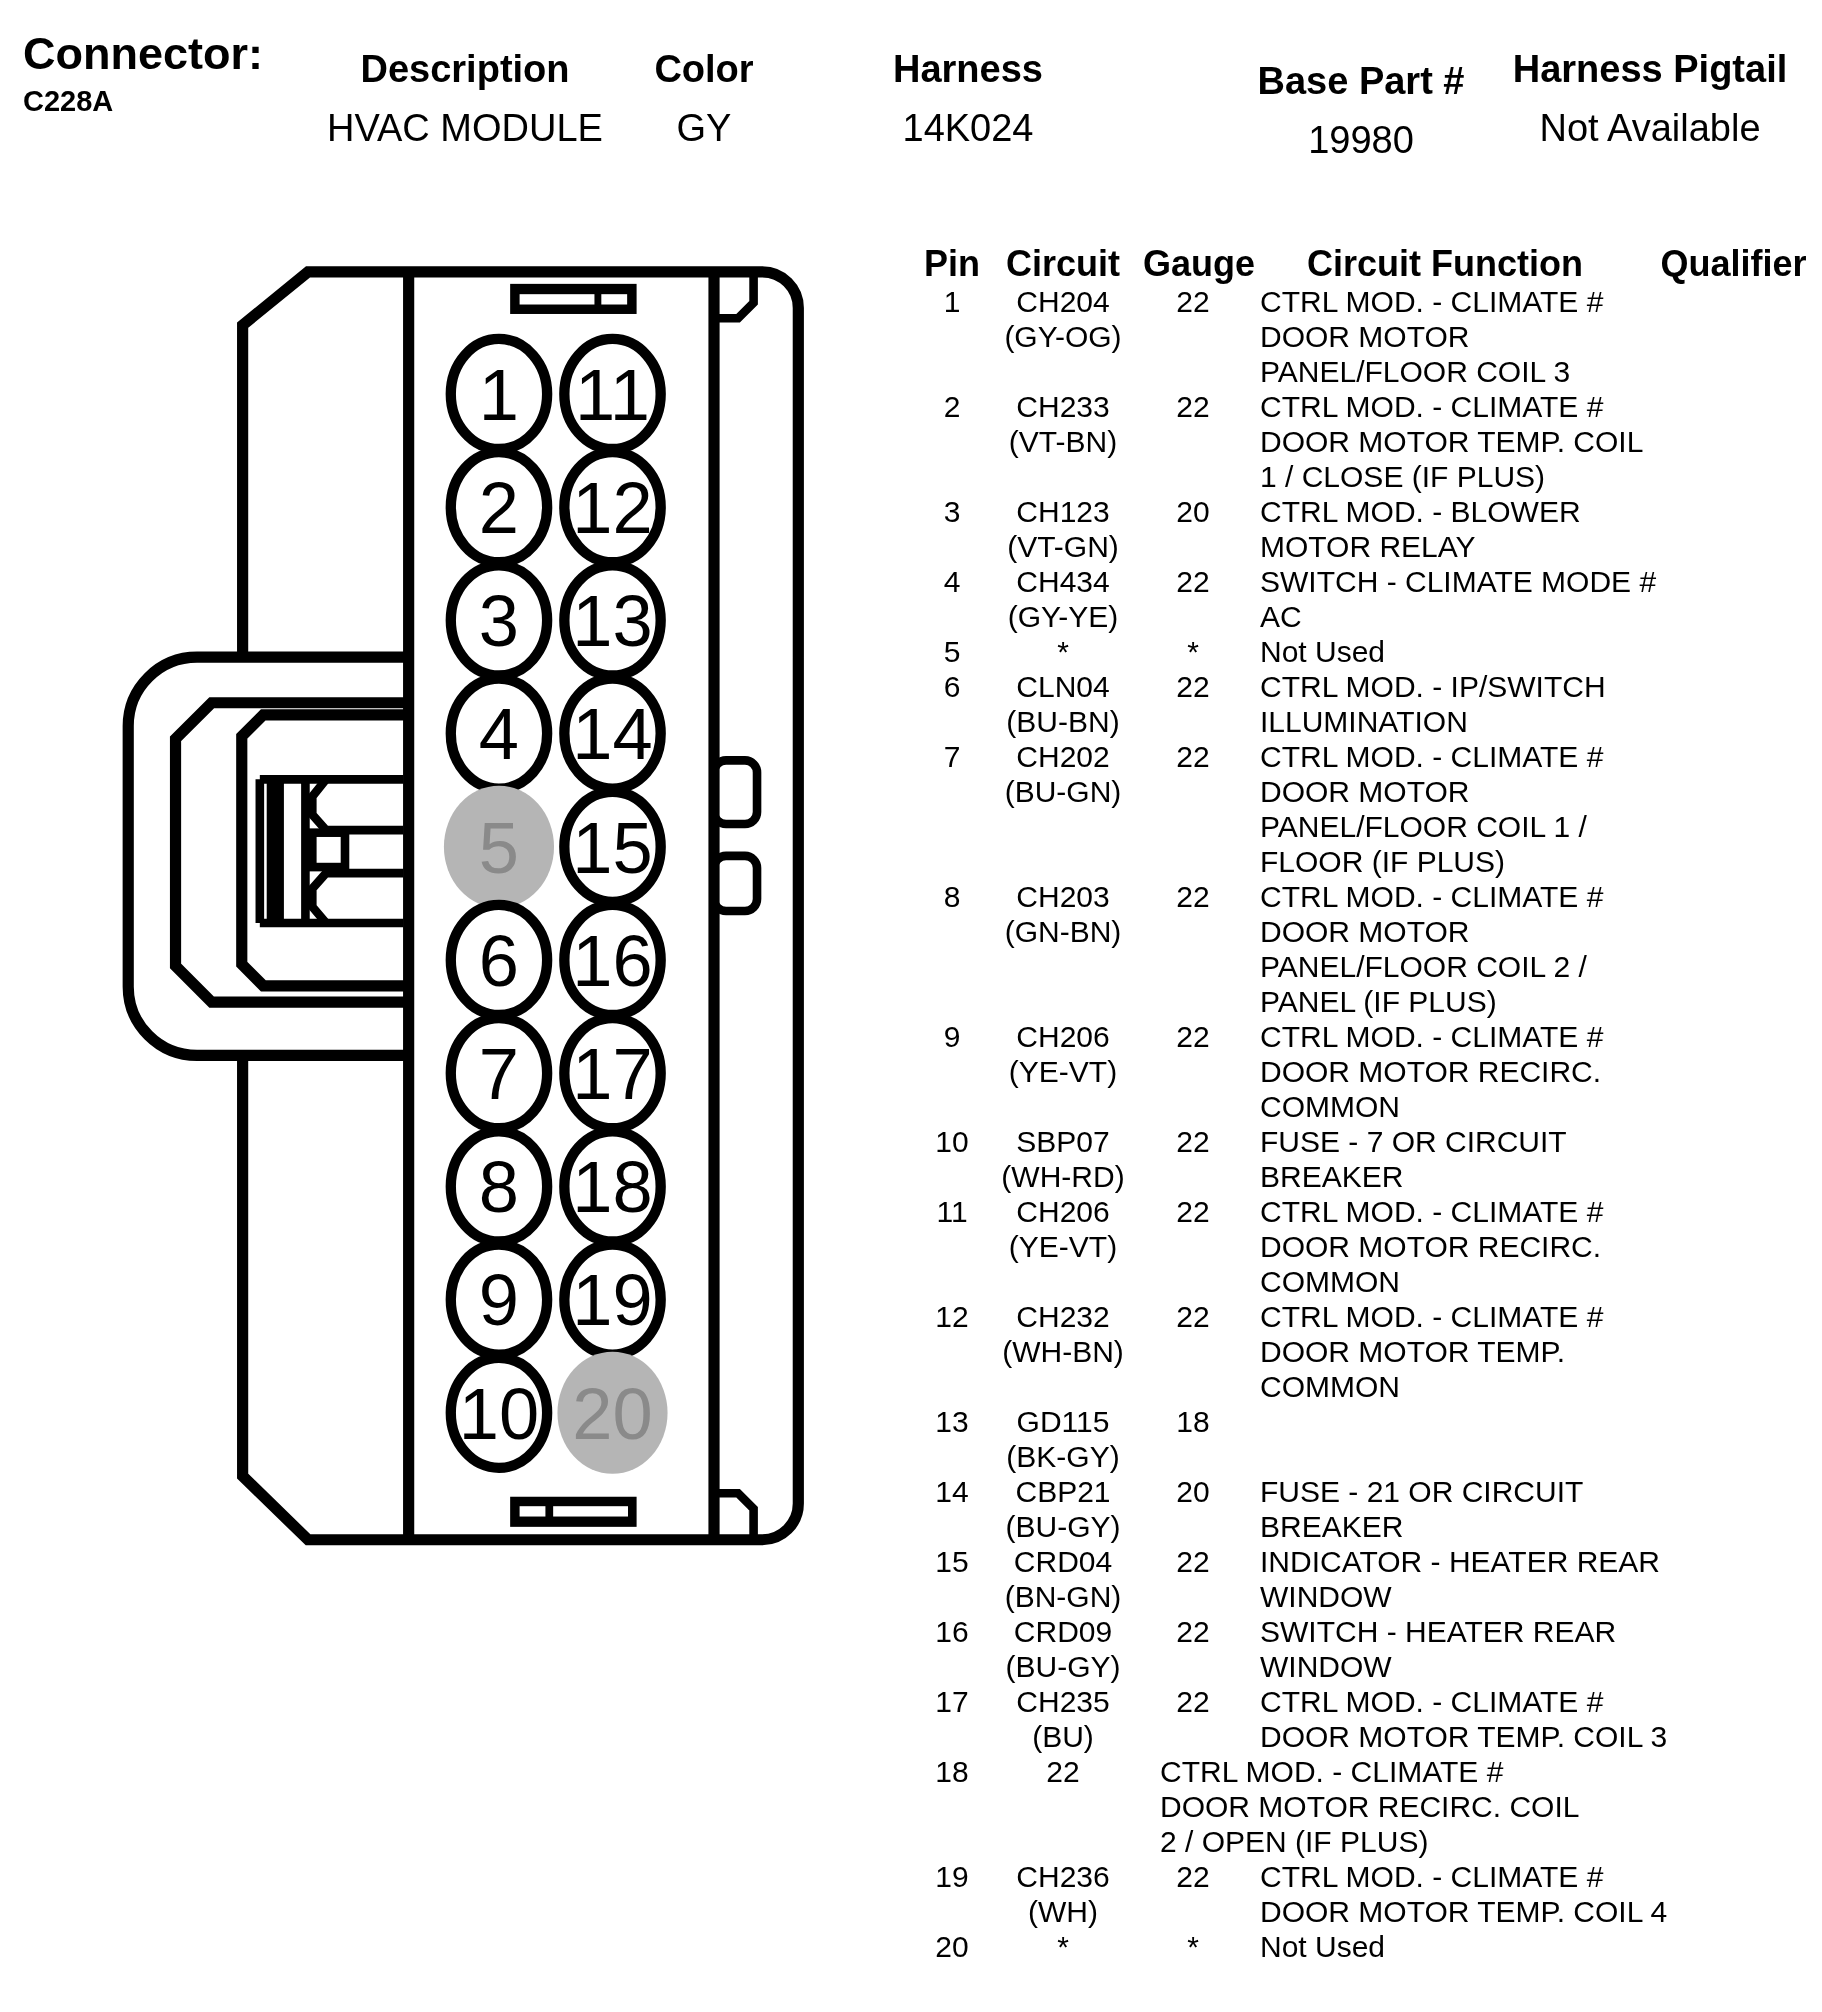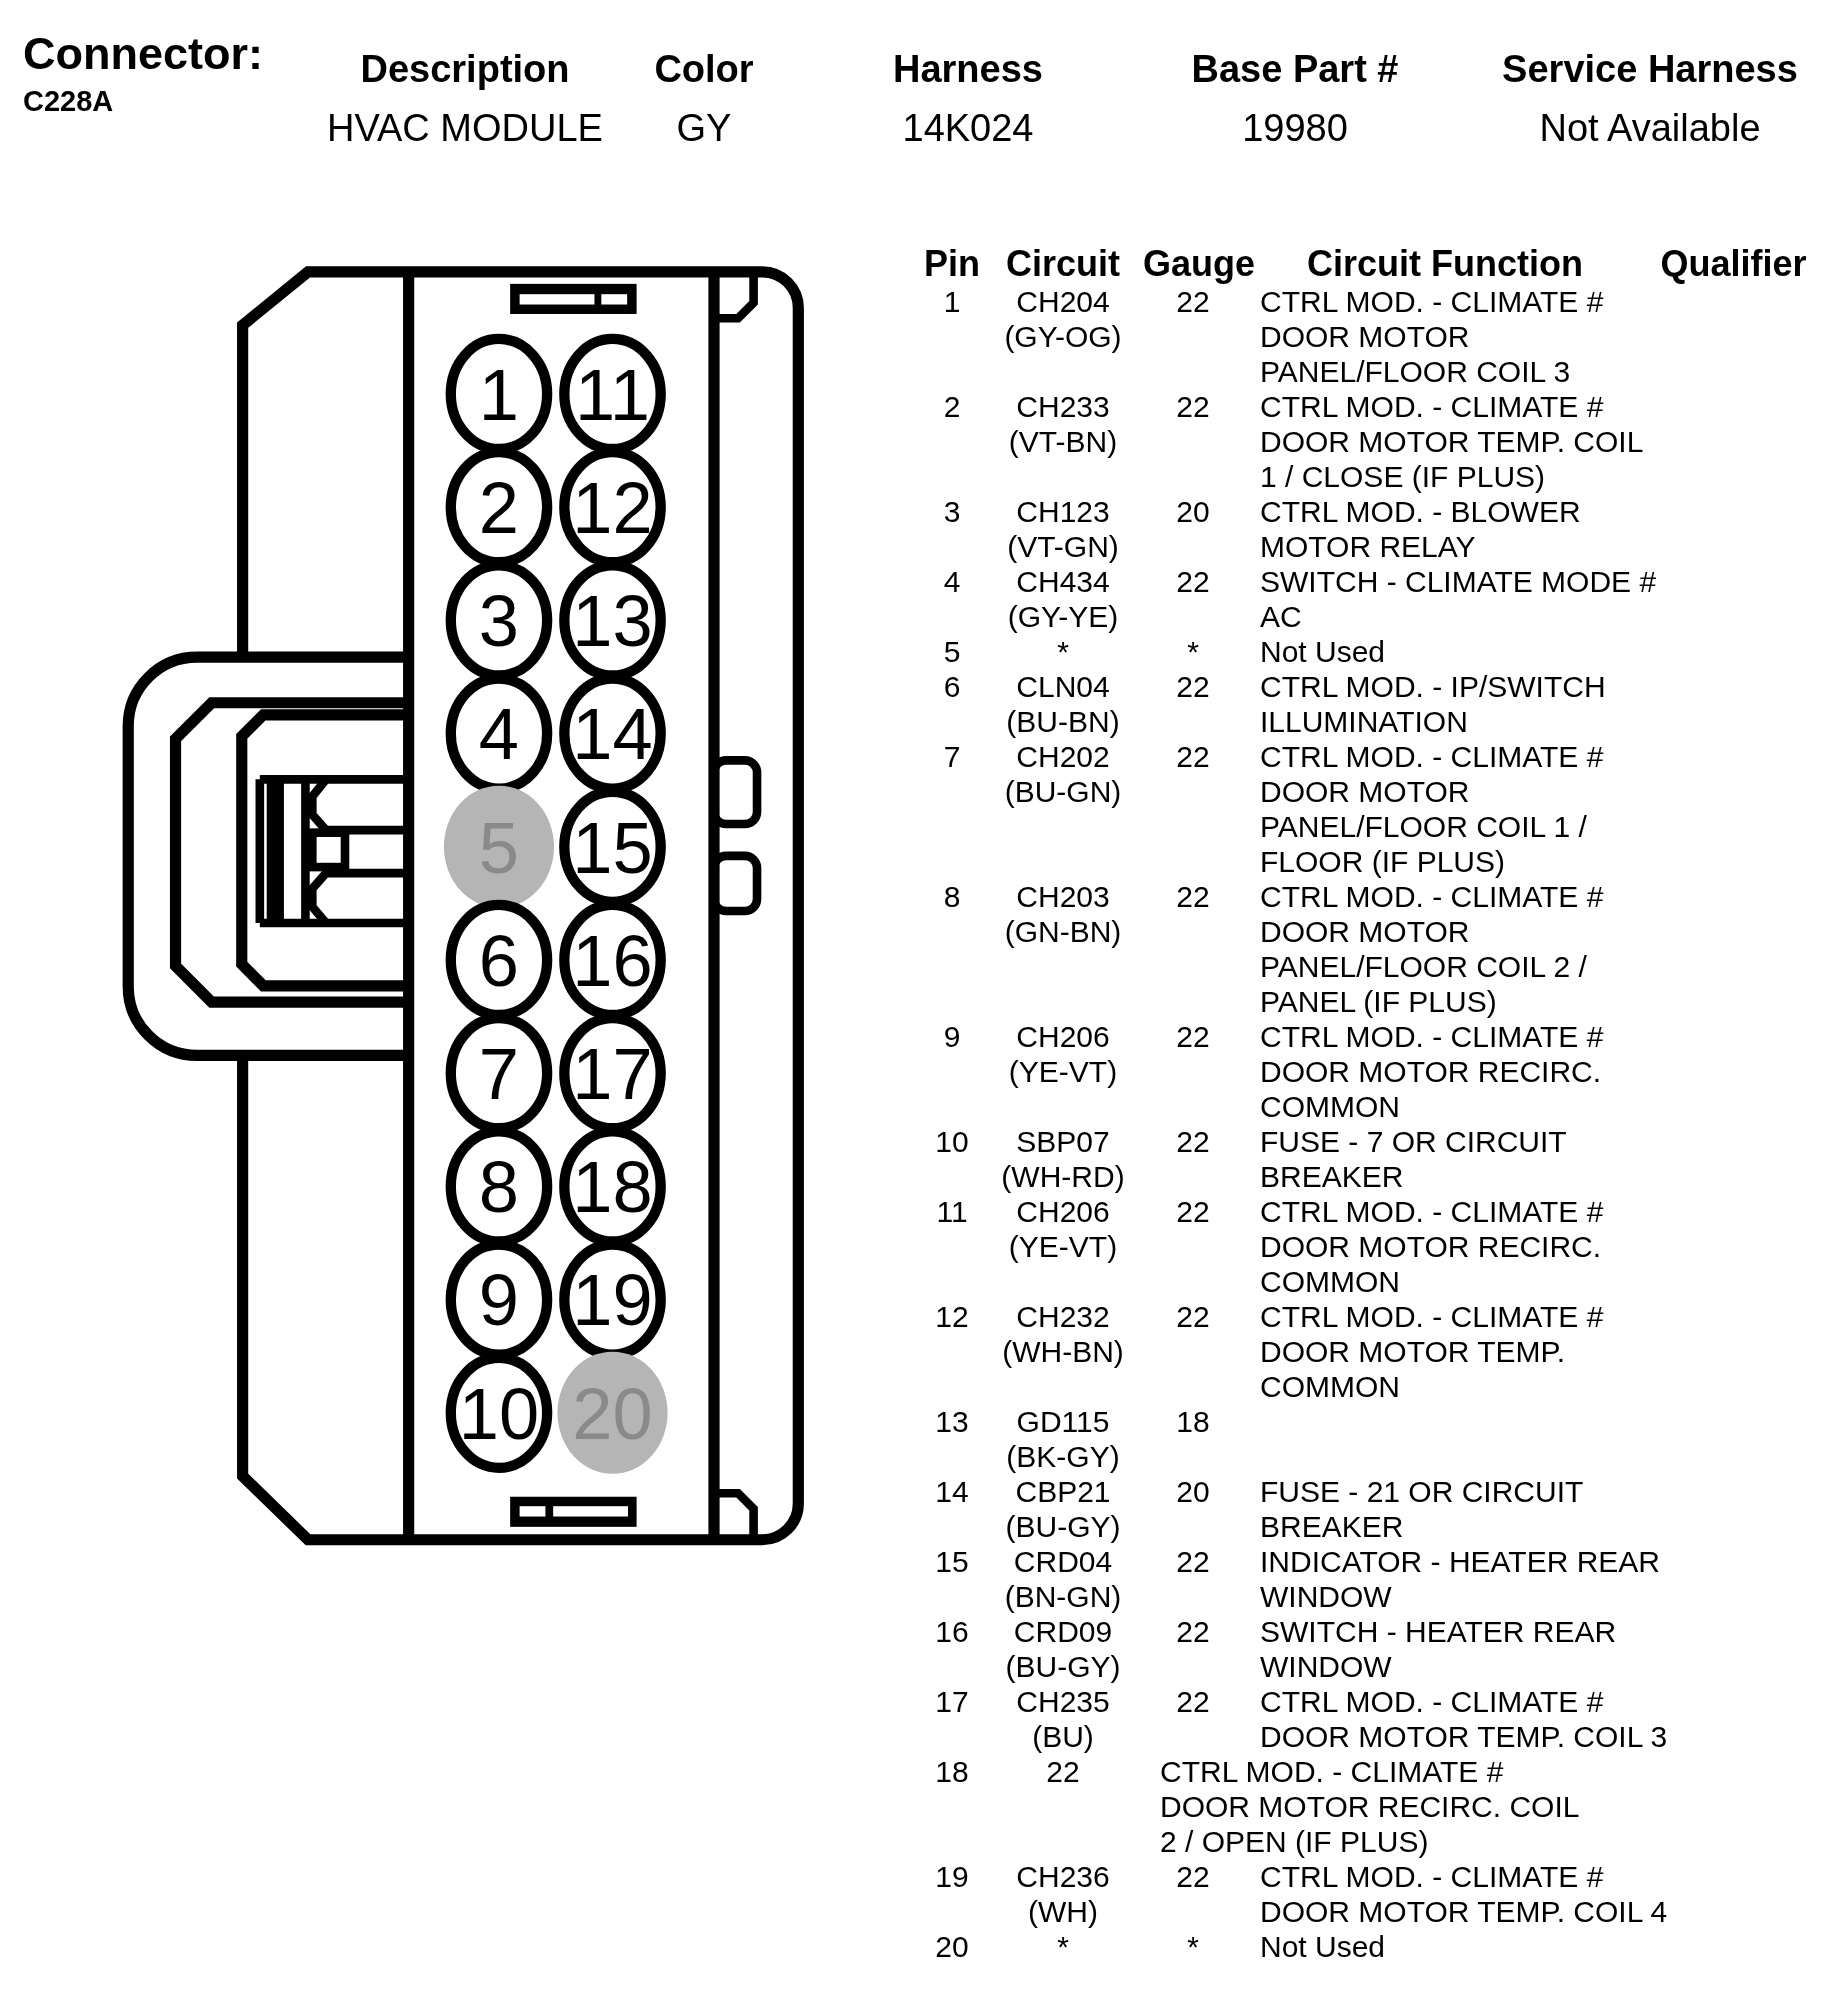--- a/index.html
+++ b/index.html
@@ -6,21 +6,21 @@
   body{
     width:1822px;height:2012px;position:relative;background:#ffffff;
     font-family:"Liberation Sans",sans-serif;color:#000;
     -webkit-font-smoothing:antialiased;
   }
   
   #connector-label{position:absolute;left:23px;top:29px;font-size:45px;font-weight:bold;line-height:1.1;}
   #connector-id{position:absolute;left:23px;top:86px;font-size:29px;font-weight:bold;line-height:1.1;}
   .hcol-label{position:absolute;top:48px;transform:translateX(-50%);font-size:38px;font-weight:bold;white-space:nowrap;}
   .hcol-value{position:absolute;top:107px;transform:translateX(-50%);font-size:38px;font-weight:normal;white-space:nowrap;}
-  .hx0{left:465px;} .hx1{left:704px;} .hx2{left:968px;} .hx3{left:1295px;} .hx4{left:1650px;}
+  .hx0{left:465px;} .hx1{left:704px;} .hx2{left:968px;} .hx3{left:1361px;margin-top:12px;} .hx4{left:1650px;}
 
   
   #connector-svg{position:absolute;left:0;top:0;}
 
   
   #pin-table{position:absolute;left:921px;top:244px;width:900px;}
   .tgrid{display:grid;grid-template-columns:62px 160px 100px 404px 173px;}
   .th{font-size:36px;font-weight:bold;line-height:40px;text-align:center;white-space:nowrap;}
   .tr{}
   .td{font-size:30px;line-height:35px;}
@@ -38,21 +38,21 @@
 <div id="connector-id">C228A</div>
 <div id="header-columns">
     <div class="hcol-label hx0">Description</div>
     <div class="hcol-value hx0">HVAC MODULE</div>
     <div class="hcol-label hx1">Color</div>
     <div class="hcol-value hx1">GY</div>
     <div class="hcol-label hx2">Harness</div>
     <div class="hcol-value hx2">14K024</div>
     <div class="hcol-label hx3">Base Part #</div>
     <div class="hcol-value hx3">19980</div>
-    <div class="hcol-label hx4">Service Harness</div>
+    <div class="hcol-label hx4">Harness Pigtail</div>
     <div class="hcol-value hx4">Not Available</div>
   </div>
 
 <svg id="connector-svg" width="1822" height="2012" viewBox="0 0 2118 2339" xmlns="http://www.w3.org/2000/svg">
   <g stroke="#000000" fill="none" stroke-width="13">
 
     <path d="M 282 764 L 282 378 L 358 316 L 886 316 A 42 42 0 0 1 928 358 L 928 1748 A 42 42 0 0 1 886 1790 L 358 1790 L 282 1716 L 282 1227"></path>
 
     <path d="M 475 316 L 475 1790"></path>
     <path d="M 830 316 L 830 1790"></path>

